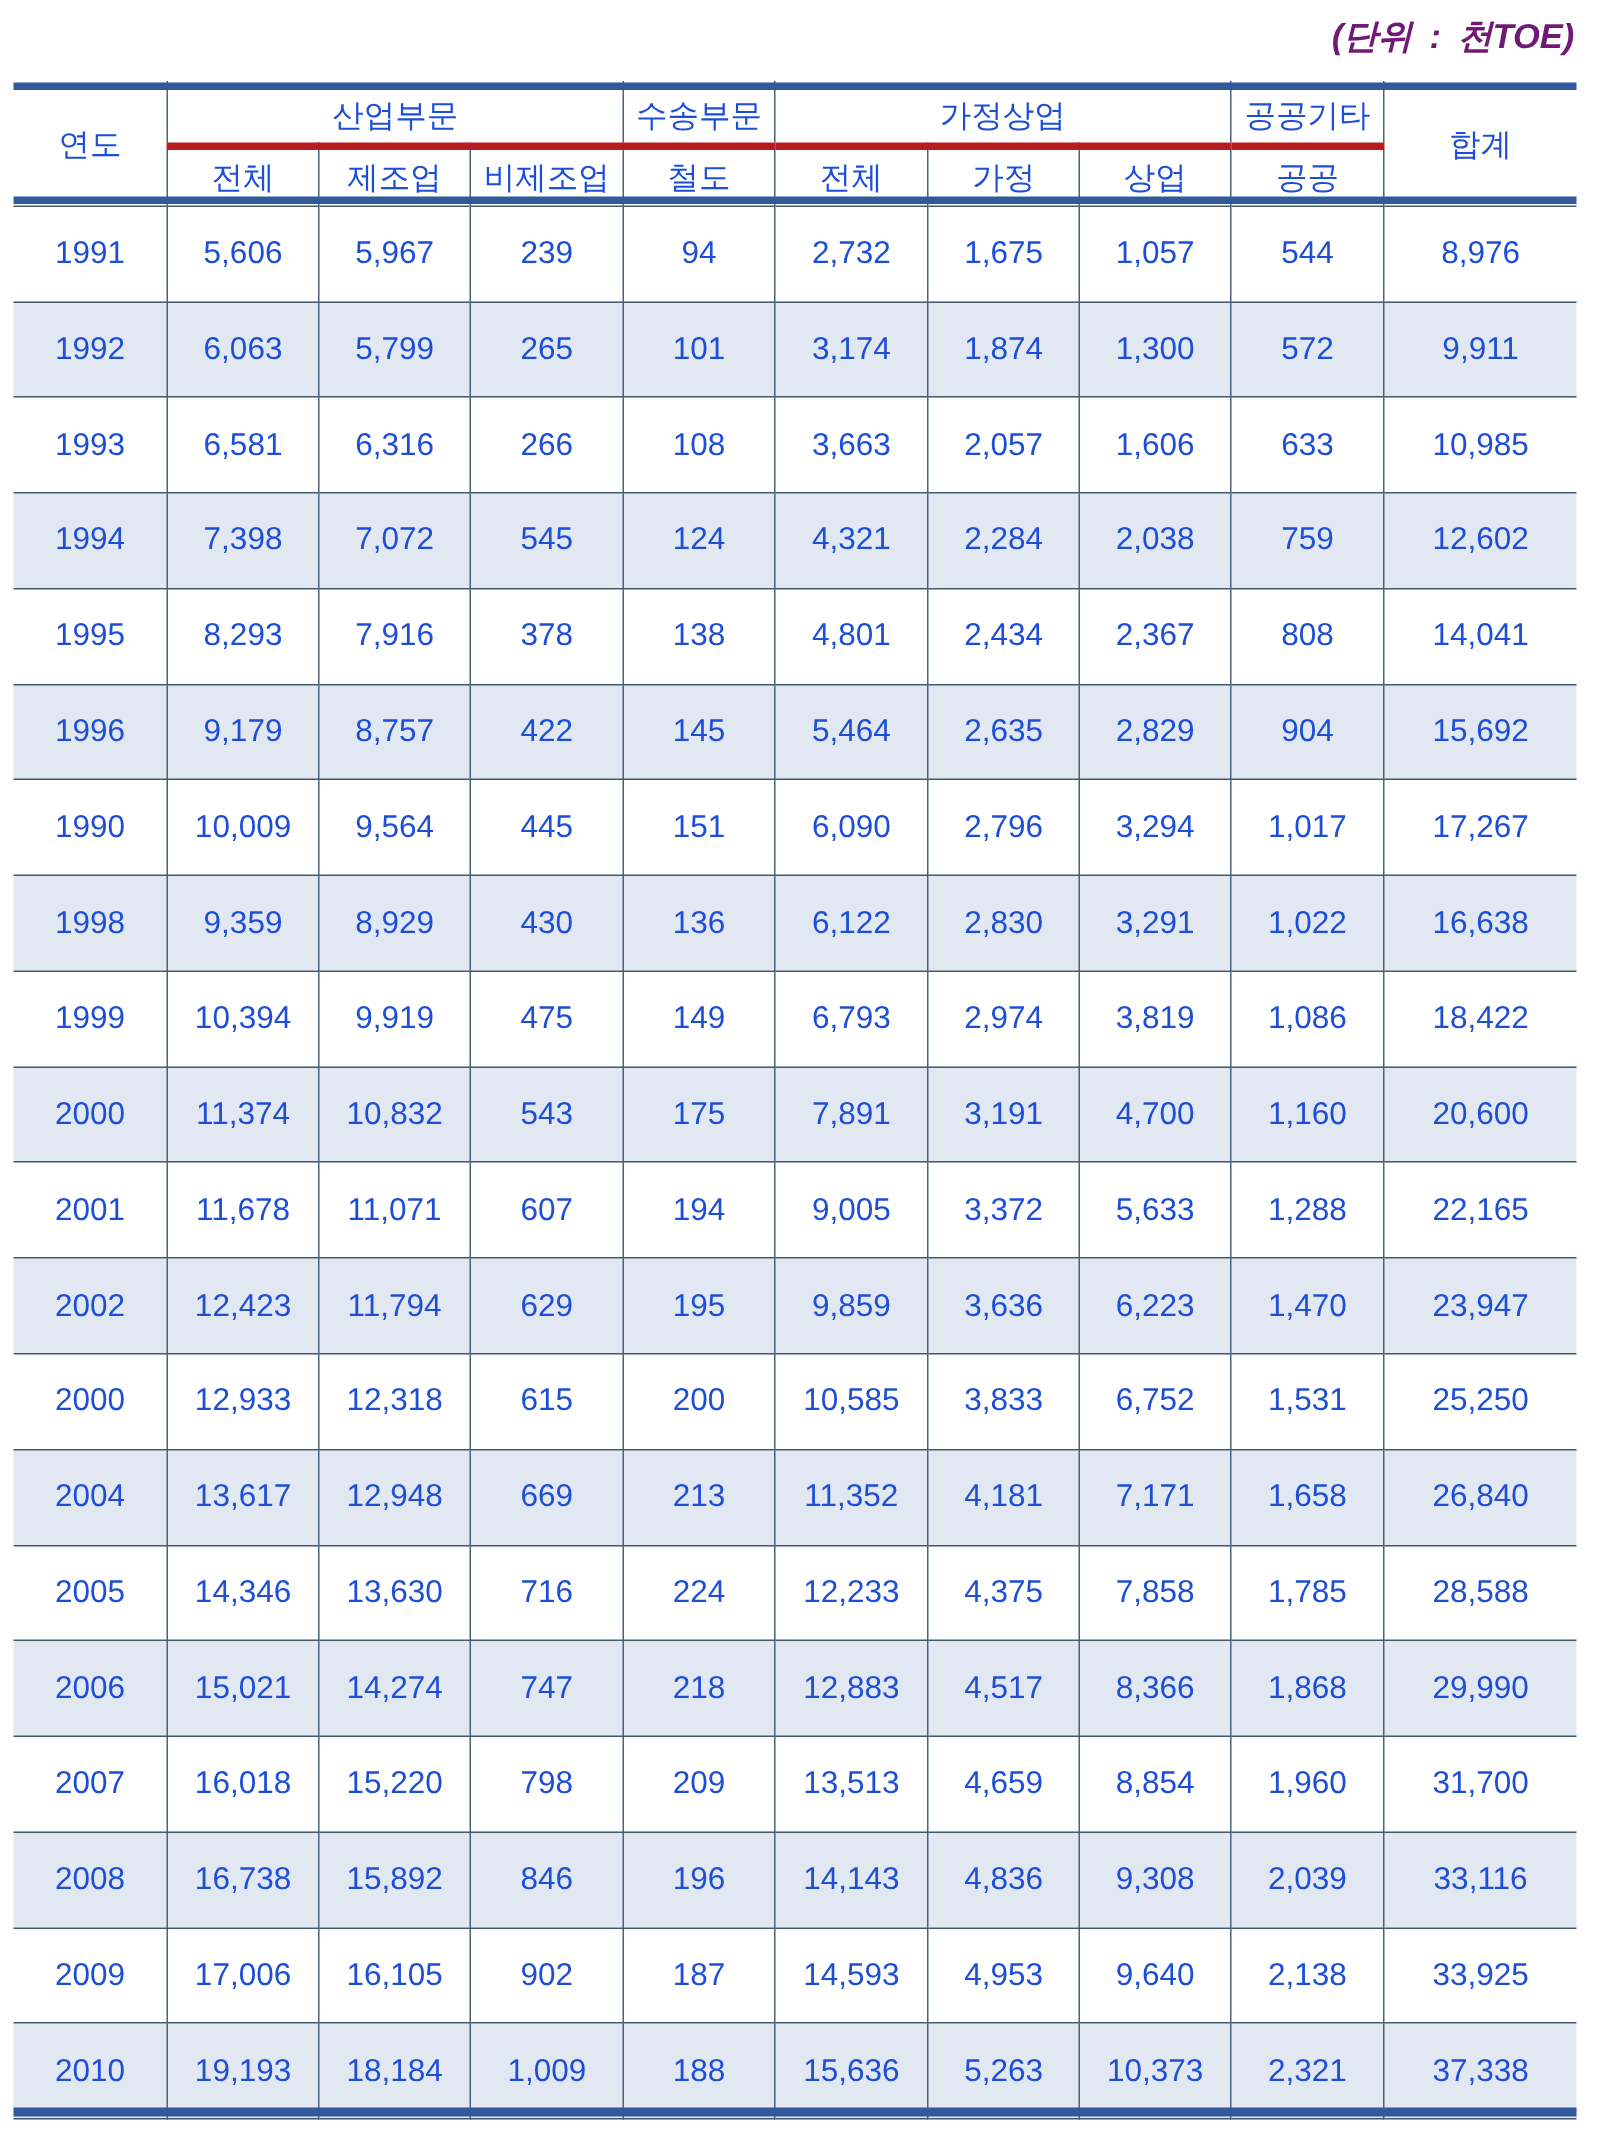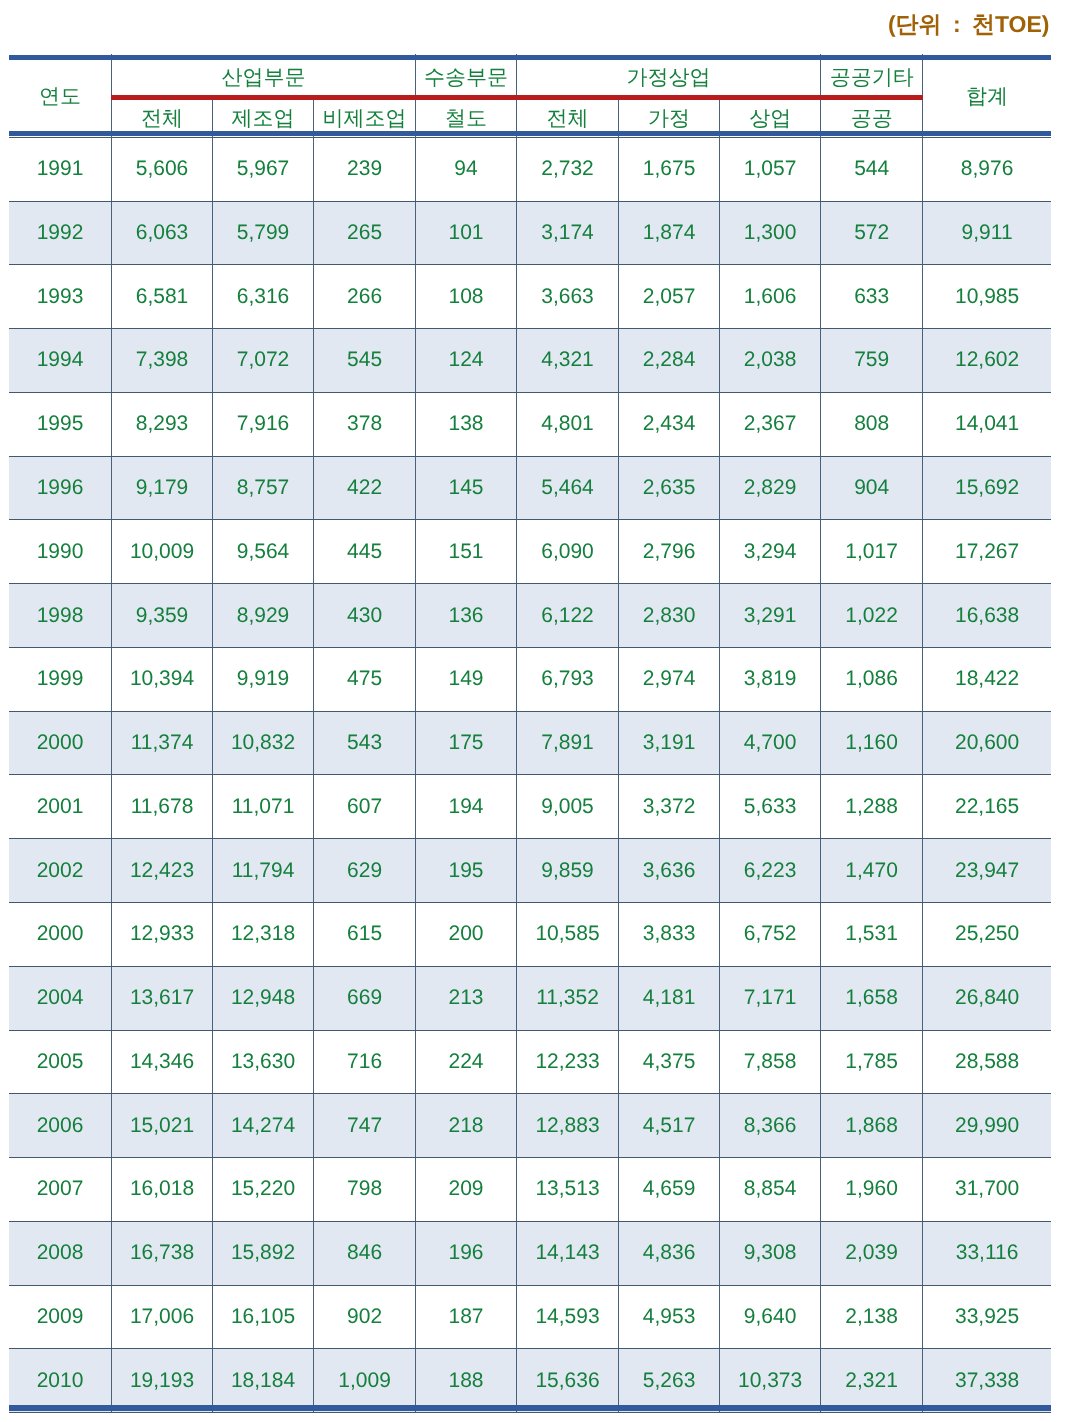--- a/index.html
+++ b/index.html
@@ -7,29 +7,29 @@
     width:1075px; height:1422px;
     font-family:"Liberation Sans", sans-serif;
     color:#2b2f33;
     -webkit-font-smoothing:antialiased;
     text-rendering:geometricPrecision;
   }
   .page { position:relative; width:1075px; height:1422px; overflow:hidden; background:#fff; }
 
   .unit-label {
     position:absolute; right:25.5px; top:8.5px;
-    font-size:23px; font-weight:600; color:#a16207;
-    white-space:pre; letter-spacing:0; word-spacing:5px;
+    font-size:23px; font-weight:600; color:#701a75;
+    white-space:pre; letter-spacing:0; word-spacing:5px;font-style:italic;
   }
 
   .table-wrap { position:absolute; left:9px; top:54.1px; width:1041.7px; }
 
   table.stat {
     border-collapse:collapse; width:1042px; table-layout:fixed;
-    font-size:21px; color:#15803d;
+    font-size:21px; color:#1d4ed8;
   }
   table.stat th, table.stat td {
     text-align:center; vertical-align:middle;
     padding:0; font-weight:400;
     border-left:1px solid #4a617a;
     border-right:1px solid #4a617a;
   }
   
   table.stat th:first-child, table.stat td:first-child { border-left:none; }
   table.stat th:last-child, table.stat td:last-child { border-right:none; }

